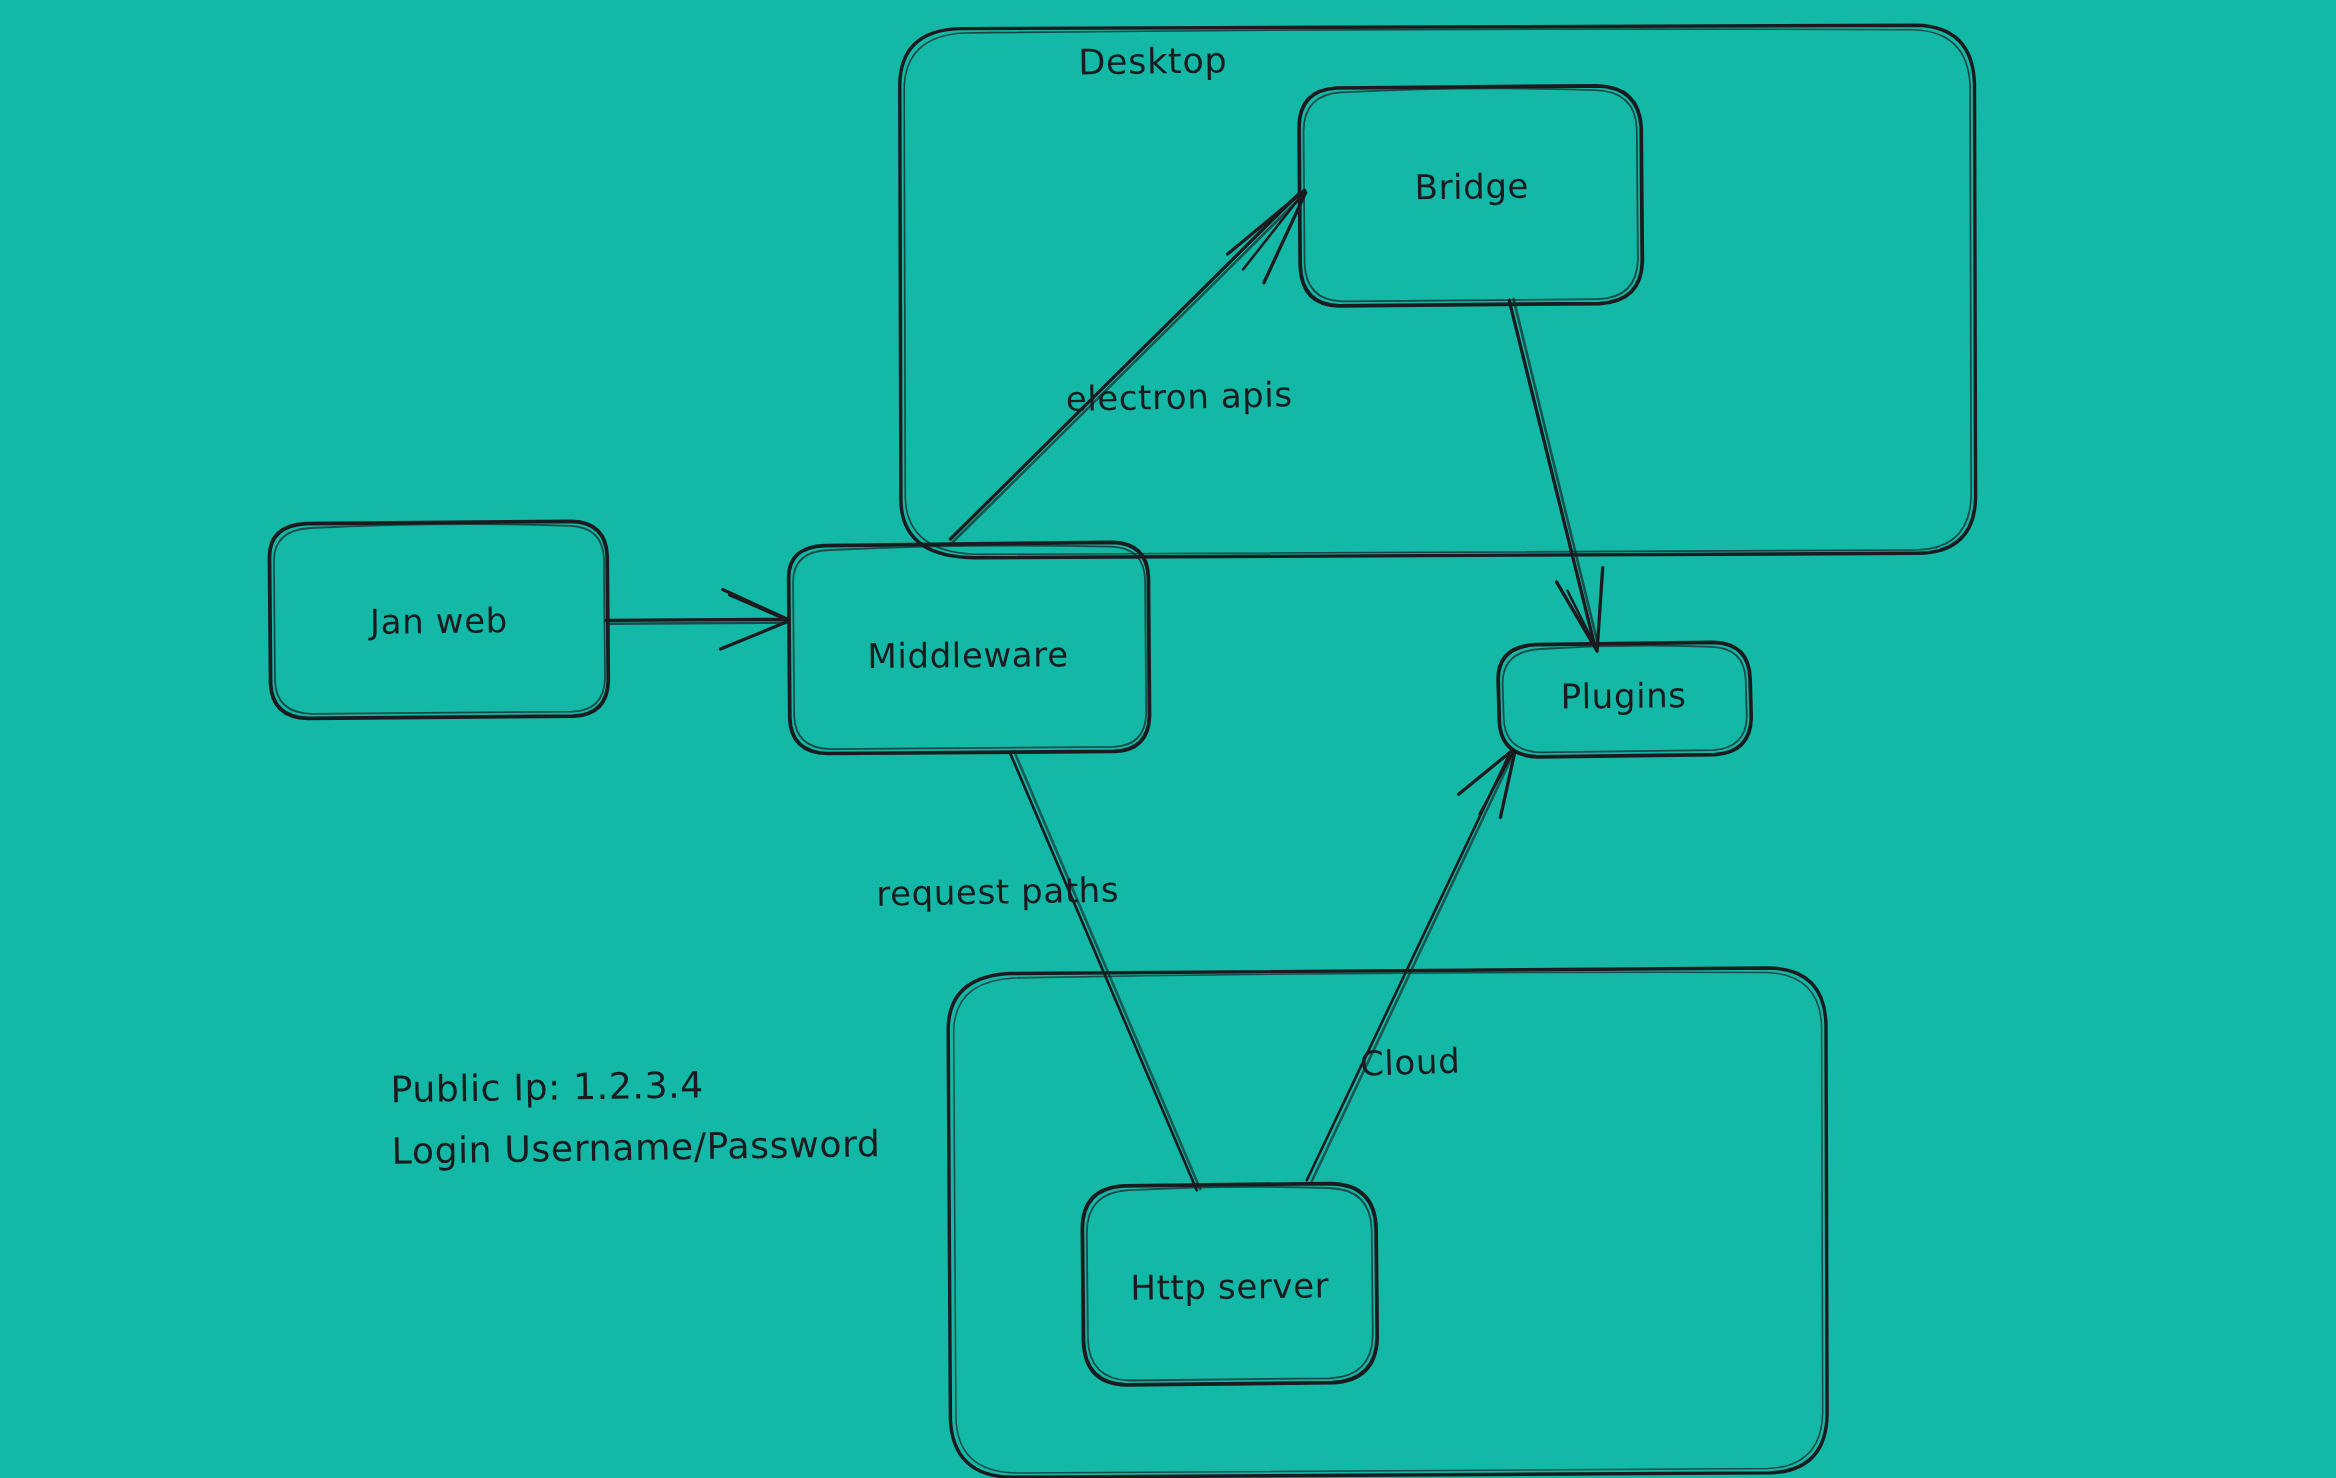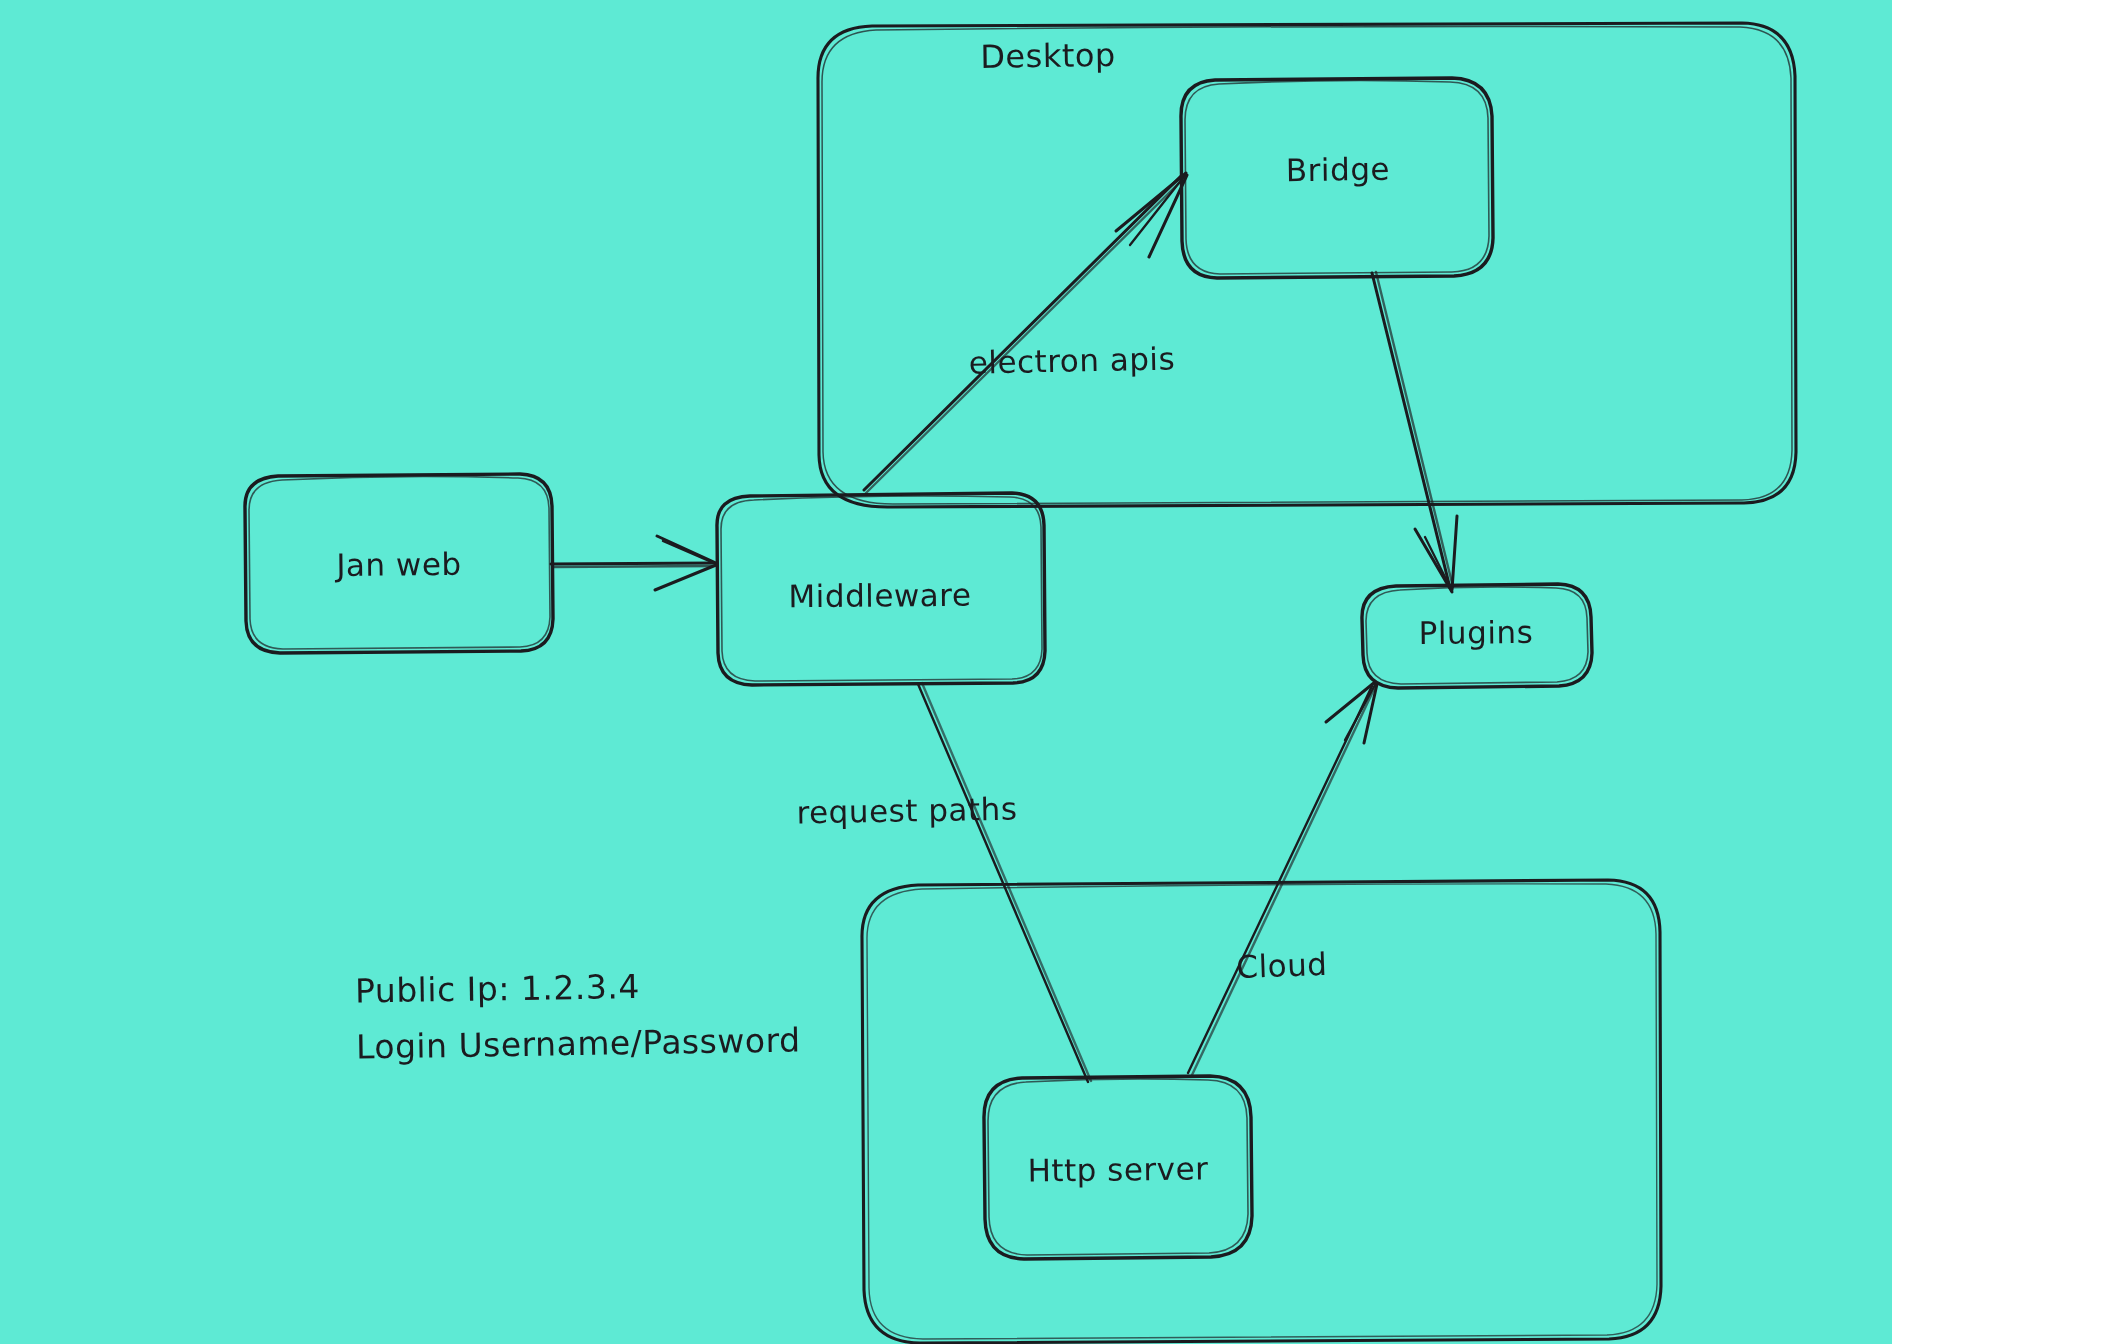--- a/index.html
+++ b/index.html
@@ -9,23 +9,23 @@
     background: #ffffff;
   }
   body {
     width: 2124px;
     height: 1344px;
     overflow: hidden;
     font-family: "DejaVu Sans", sans-serif;
   }
   #canvas-root {
     position: relative;
-    width: 1892px;
+    width: 2124px;
     height: 1344px;
-    background: #5eead4;
+    background: #14b8a6;
   }
   #diagram-svg {
     position: absolute;
     left: 0;
     top: 0;
     width: 2124px;
     height: 1344px;
     display: block;
   }
   .sketch-stroke {

